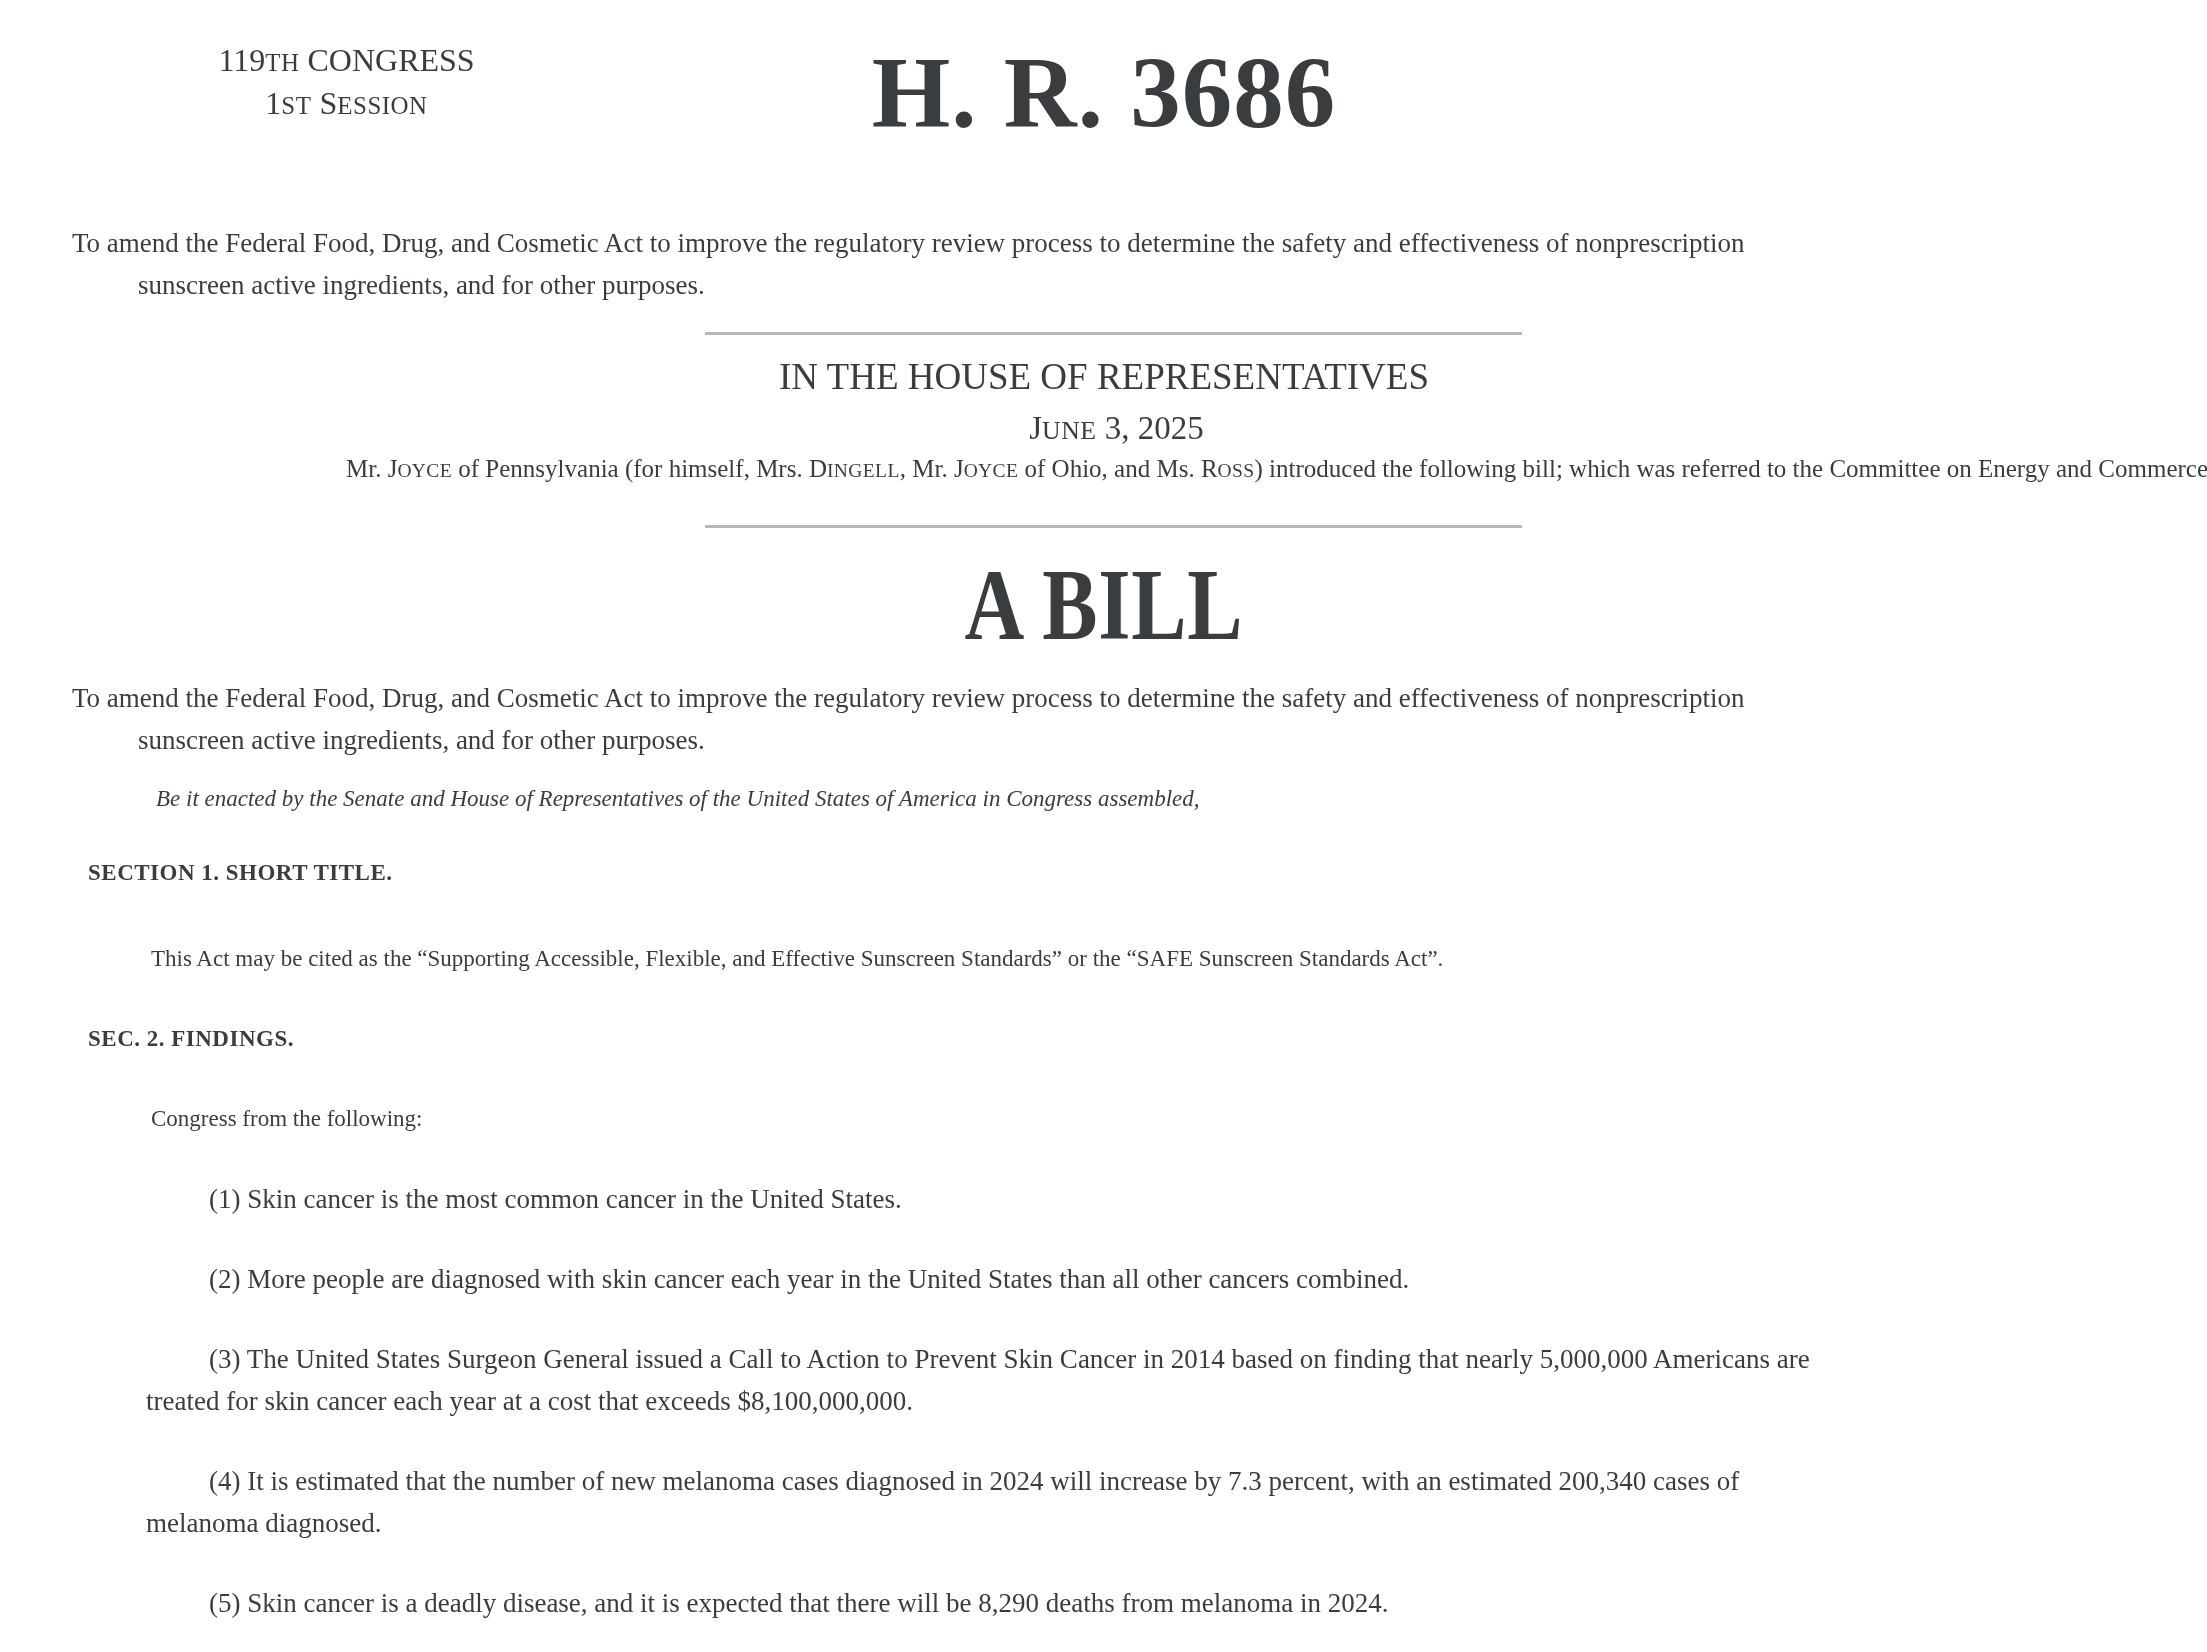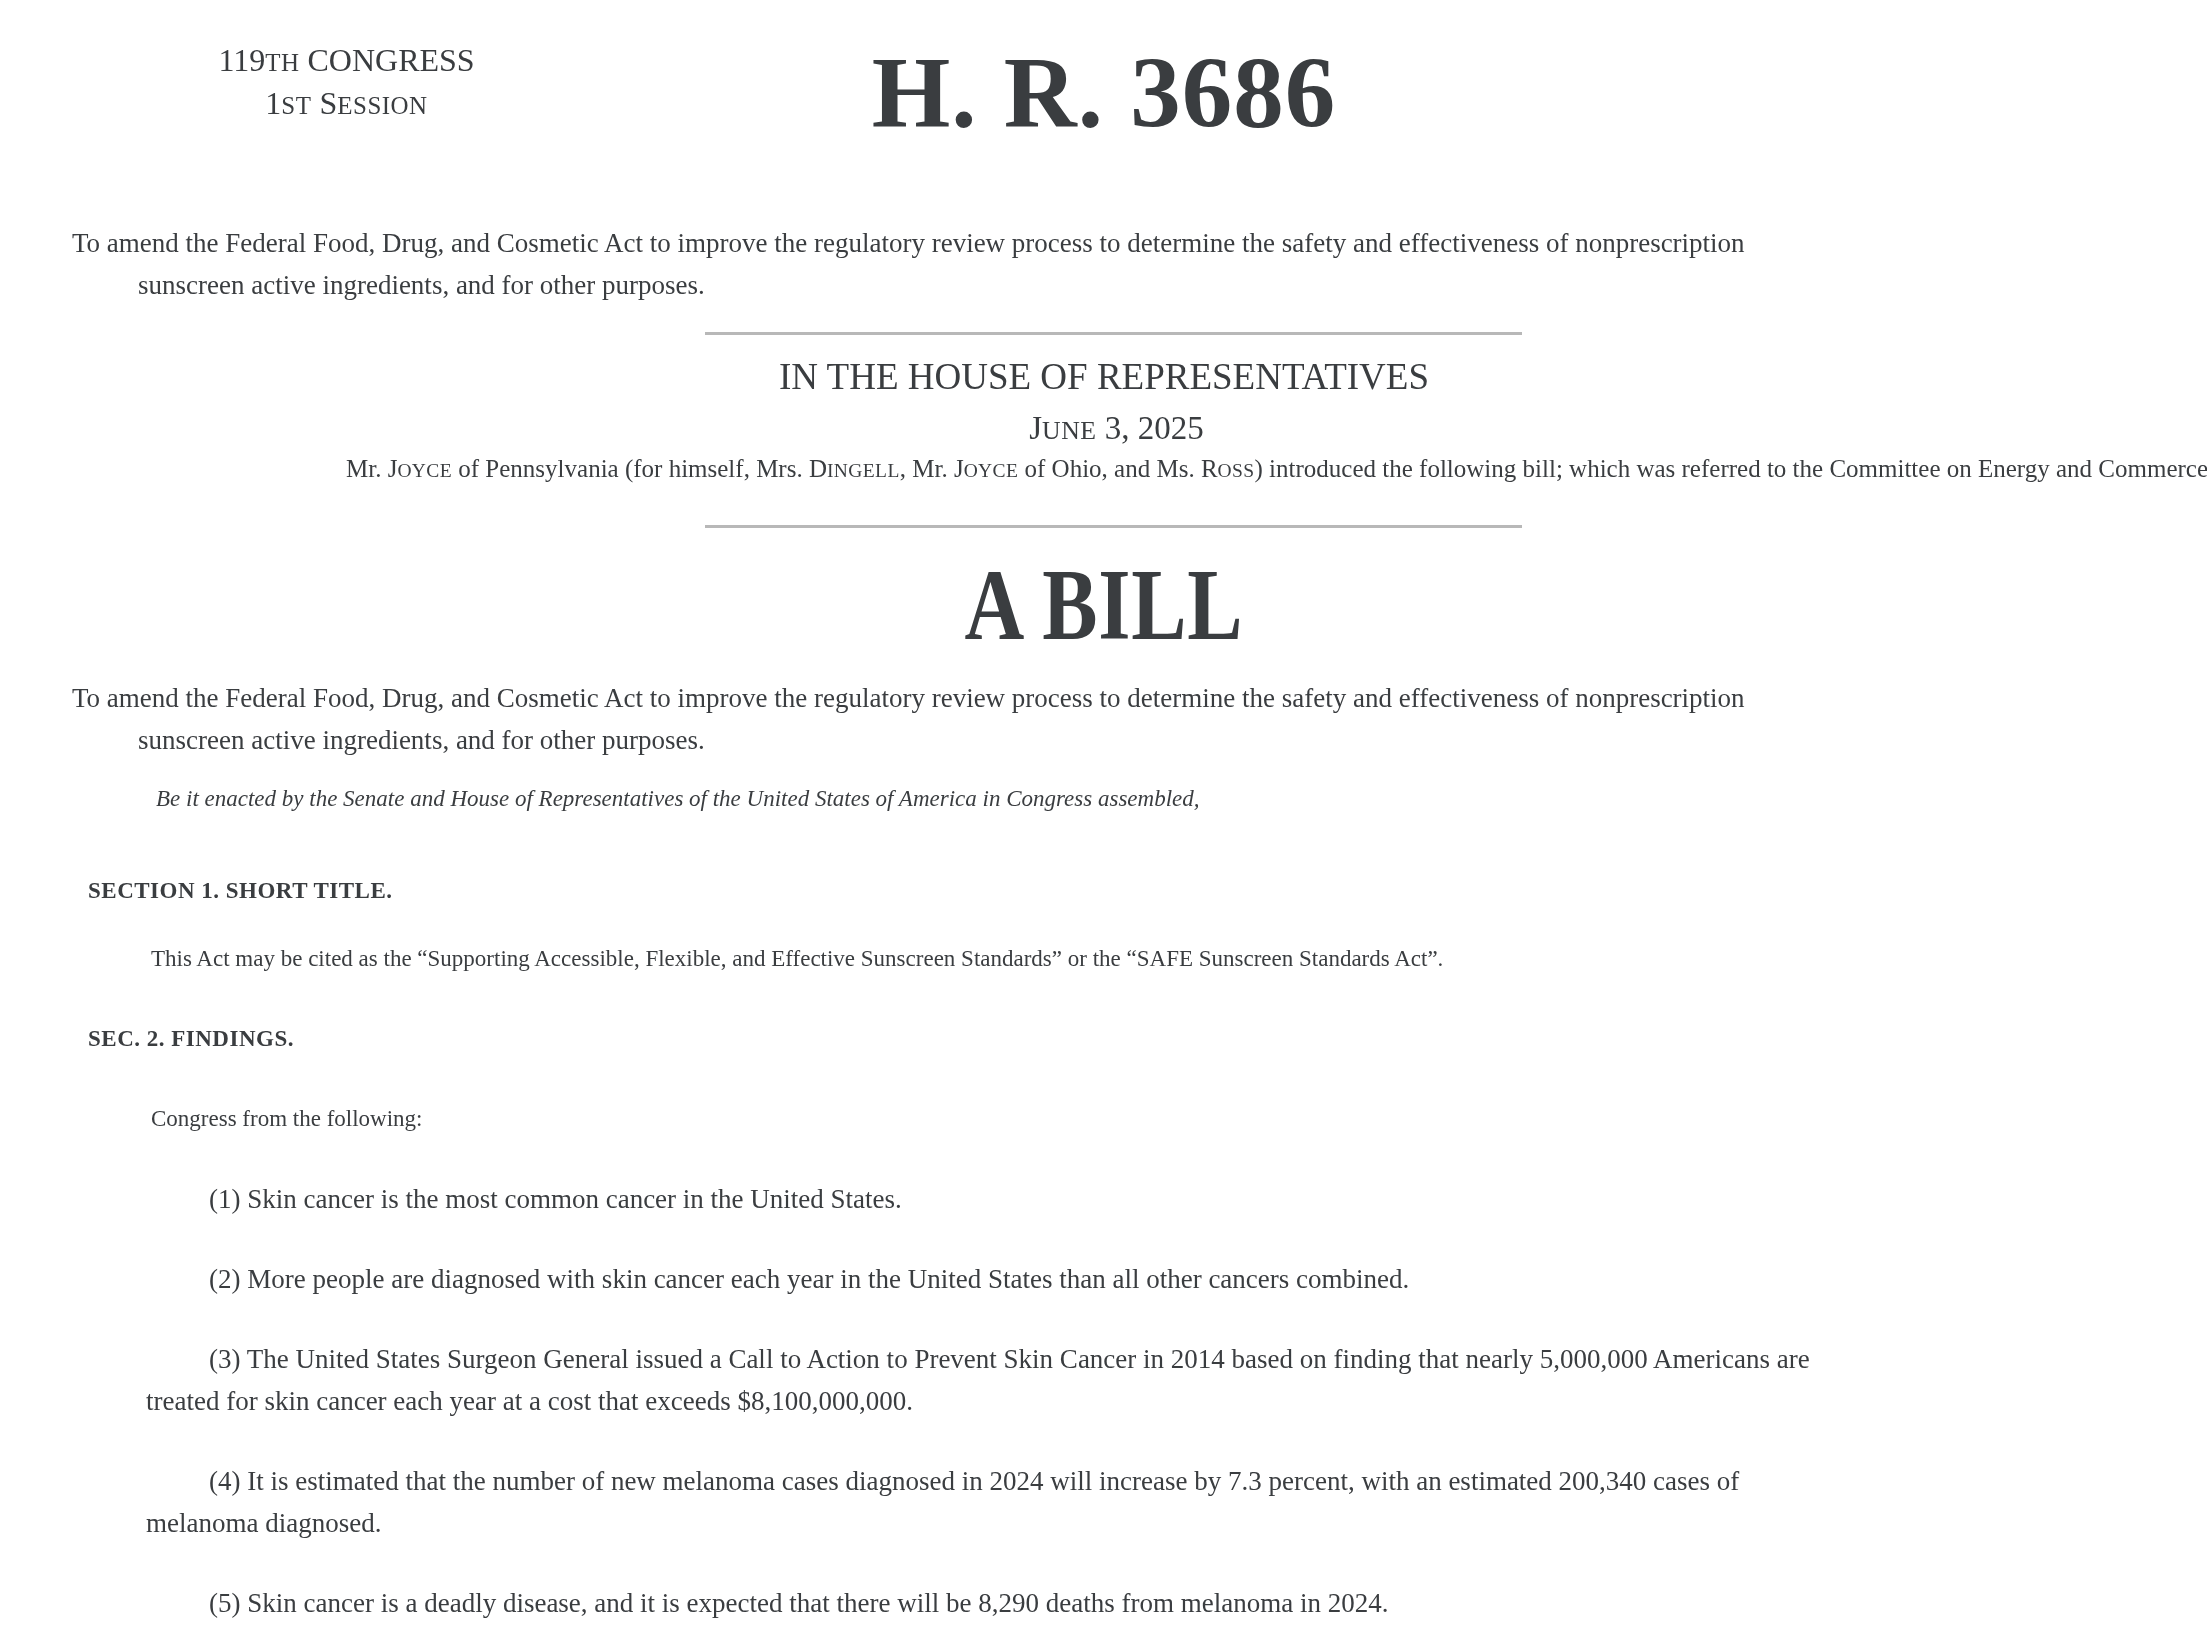--- a/index.html
+++ b/index.html
@@ -44,21 +44,21 @@
   .a-bill {
     top: 555px;
     font-size: 101px; line-height: 1.0; font-weight: bold;
     transform: scaleX(0.82); transform-origin: 50% 50%;
     letter-spacing: 1px;
   }
 
   .body-line { font-size: 23px; line-height: 42px; white-space: nowrap; }
   .enacting { left: 88px; top: 778px; text-indent: 68px; font-style: italic; }
   .sec-heading { left: 88px; font-weight: bold; letter-spacing: 0.5px; }
-  .sec1-heading { top: 870px; }
+  .sec1-heading { top: 852px; }
   .sec1-body { left: 88px; top: 938px; text-indent: 63px; }
   .sec2-heading { top: 1018px; }
   .sec2-intro { left: 88px; top: 1098px; text-indent: 63px; }
 
   .findings { left: 146px; top: 1178px; right: 0; font-size: 27px; }
   .finding { margin-bottom: 38px; }
   .finding .line { line-height: 42px; white-space: nowrap; }
   .finding .line:first-child { padding-left: 63px; }
 </style>
 </head>

